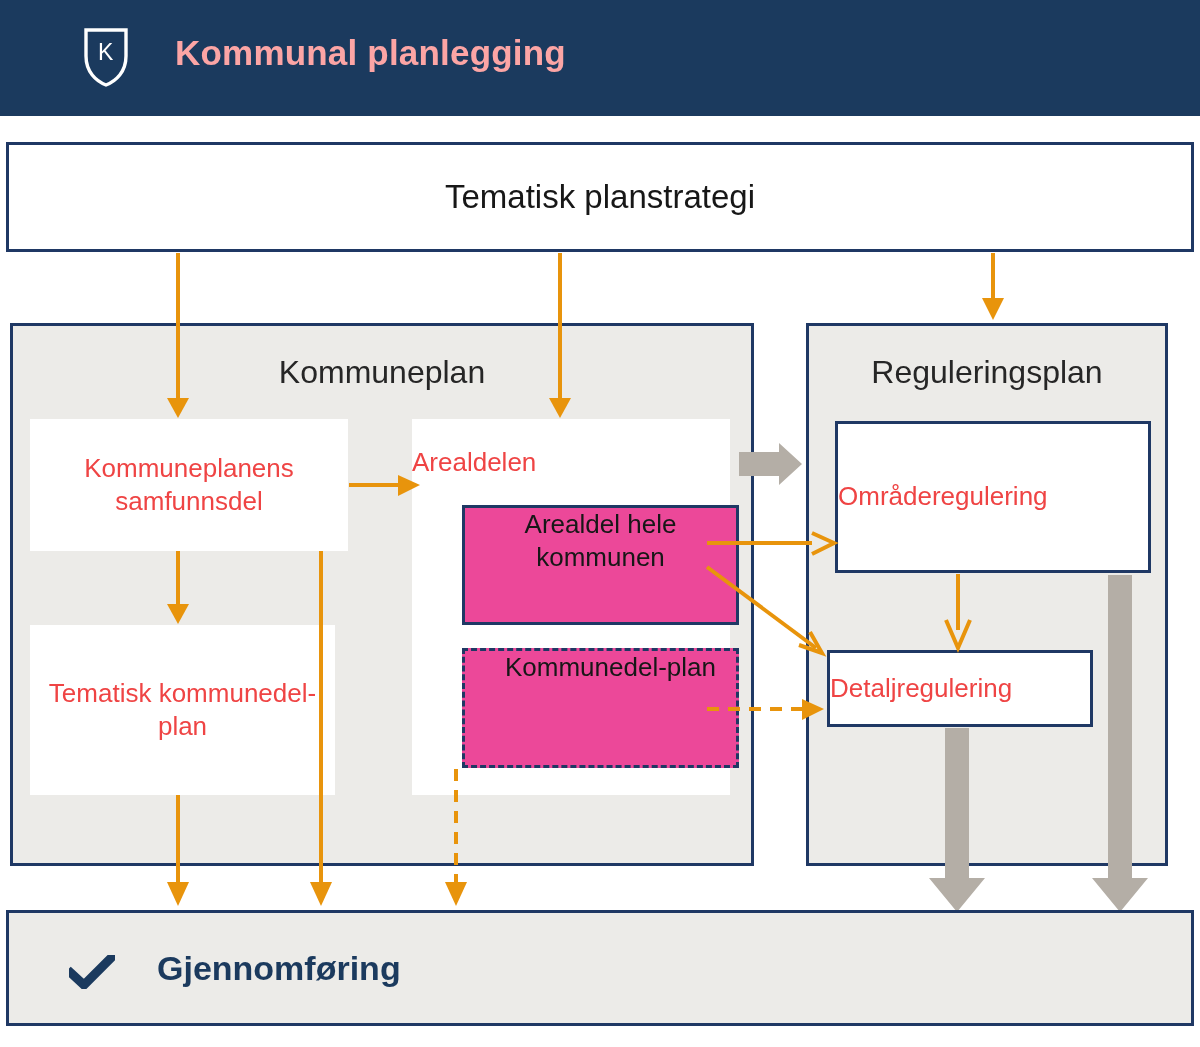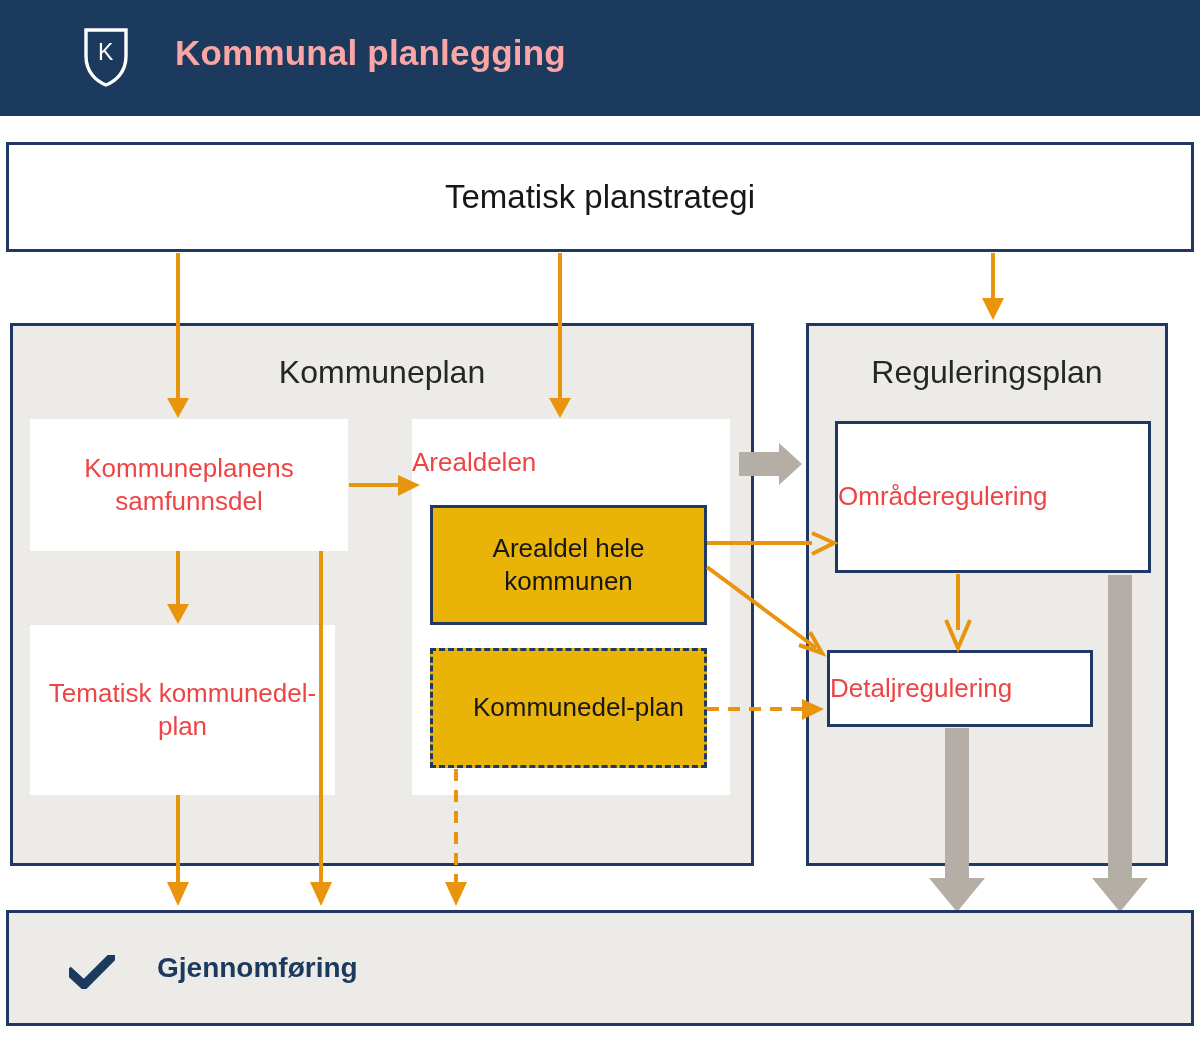--- a/index.html
+++ b/index.html
@@ -25,42 +25,42 @@
       font-size:32px;color:#262626;}
 
   .kommuneplan{left:10px;top:323px;width:744px;height:543px;}
   .reguleringsplan{left:806px;top:323px;width:362px;height:543px;}
 
   .whitebox{position:absolute;background:#ffffff;box-sizing:border-box;
       display:flex;align-items:center;justify-content:flex-start;text-align:center;
       font-size:26px;color:#ef4444;line-height:1.28;}
   .wb-bordered{border:3px solid #1f3864;}
 
-  .innerbox{position:absolute;background:#eab308;box-sizing:border-box;
-      display:flex;align-items:center;justify-content:center;text-align:center;
-      font-size:26px;color:#171717;line-height:1.28;}
+  .innerbox{position:absolute;background:#ec4899;box-sizing:border-box;
+      display:flex;align-items:flex-start;justify-content:center;text-align:center;
+      font-size:26px;color:#171717;line-height:1.28;margin-left:32px;}
   .ib-solid{border:3px solid #1f3864;}
   .ib-dashed{border:3px dashed #1f3864;}
 
   
   .b-samfunnsdel{left:30px;top:419px;width:318px;height:132px;}
   .b-tematisk{left:30px;top:625px;width:305px;height:170px;}
   .b-arealdelen{left:412px;top:419px;width:318px;height:376px;
       align-items:flex-start;padding-top:27px;}
   .b-arealdel-hele{left:430px;top:505px;width:277px;height:120px;}
   .b-kommunedelplan{left:430px;top:648px;width:277px;height:120px;padding-left:20px;}
   .b-omrade{left:835px;top:421px;width:316px;height:152px;}
   .b-detalj{left:827px;top:650px;width:266px;height:77px;}
 
   
   .footer{position:absolute;left:6px;top:910px;width:1188px;height:116px;
       background:#ecebe8;border:3px solid #1f3864;box-sizing:border-box;}
   .check{position:absolute;left:60px;top:42px;width:46px;height:34px;}
   .footer-title{position:absolute;left:148px;top:50%;transform:translateY(-50%);
-      font-size:28px;font-weight:bold;color:#1b3a5e;}
+      font-size:34px;font-weight:bold;color:#1b3a5e;}
 
   
   svg.arrows{position:absolute;left:0;top:0;width:1200px;height:1047px;
       pointer-events:none;overflow:visible;}
   .o-line{stroke:#E8940C;stroke-width:4;fill:none;}
   .o-line-d{stroke:#E8940C;stroke-width:4;fill:none;stroke-dasharray:12 9;}
   .o-fill{fill:#E8940C;}
   .g-fill{fill:#b4aea6;}
 </style>
 </head>

